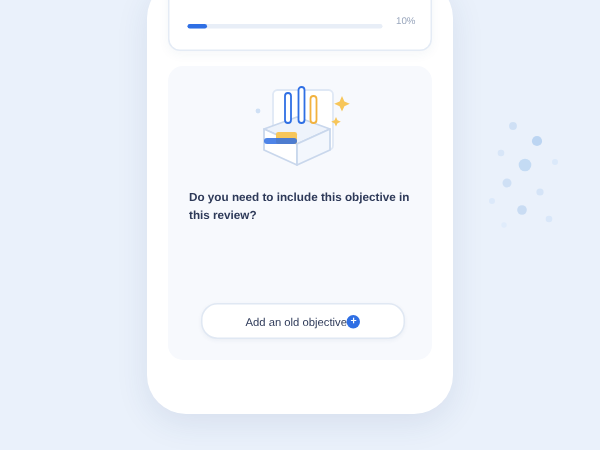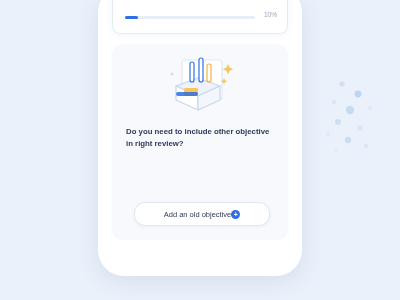--- a/index.html
+++ b/index.html
@@ -214,21 +214,21 @@
           <rect x="30" y="36" width="14" height="8" rx="1.5" fill="#f7c65a"></rect>
 
           <rect x="22" y="40" width="22" height="4" rx="2" fill="#2f6fe4" opacity="0.85"></rect>
 
           <path d="M74 12 l1.6 3.6 3.6 1.6 -3.6 1.6 -1.6 3.6 -1.6 -3.6 -3.6 -1.6 3.6 -1.6 Z" fill="#f7c65a"></path>
           <path d="M70 26 l1 2.2 2.2 1 -2.2 1 -1 2.2 -1 -2.2 -2.2 -1 2.2 -1 Z" fill="#f7c65a"></path>
           <circle cx="18" cy="22" r="1.6" fill="#cfe0f5"></circle>
         </svg>
       </div>
 
-      <div id="empty-question">Do you need to include other objective in right review?</div>
+      <div id="empty-question">Do you need to include this objective in this review?</div>
 
       <div id="add-objective-button">
         <span id="add-objective-label">Add an old objective</span>
         <span id="add-objective-icon">+</span>
       </div>
 
     </div>
   </div>
 </div>
 

